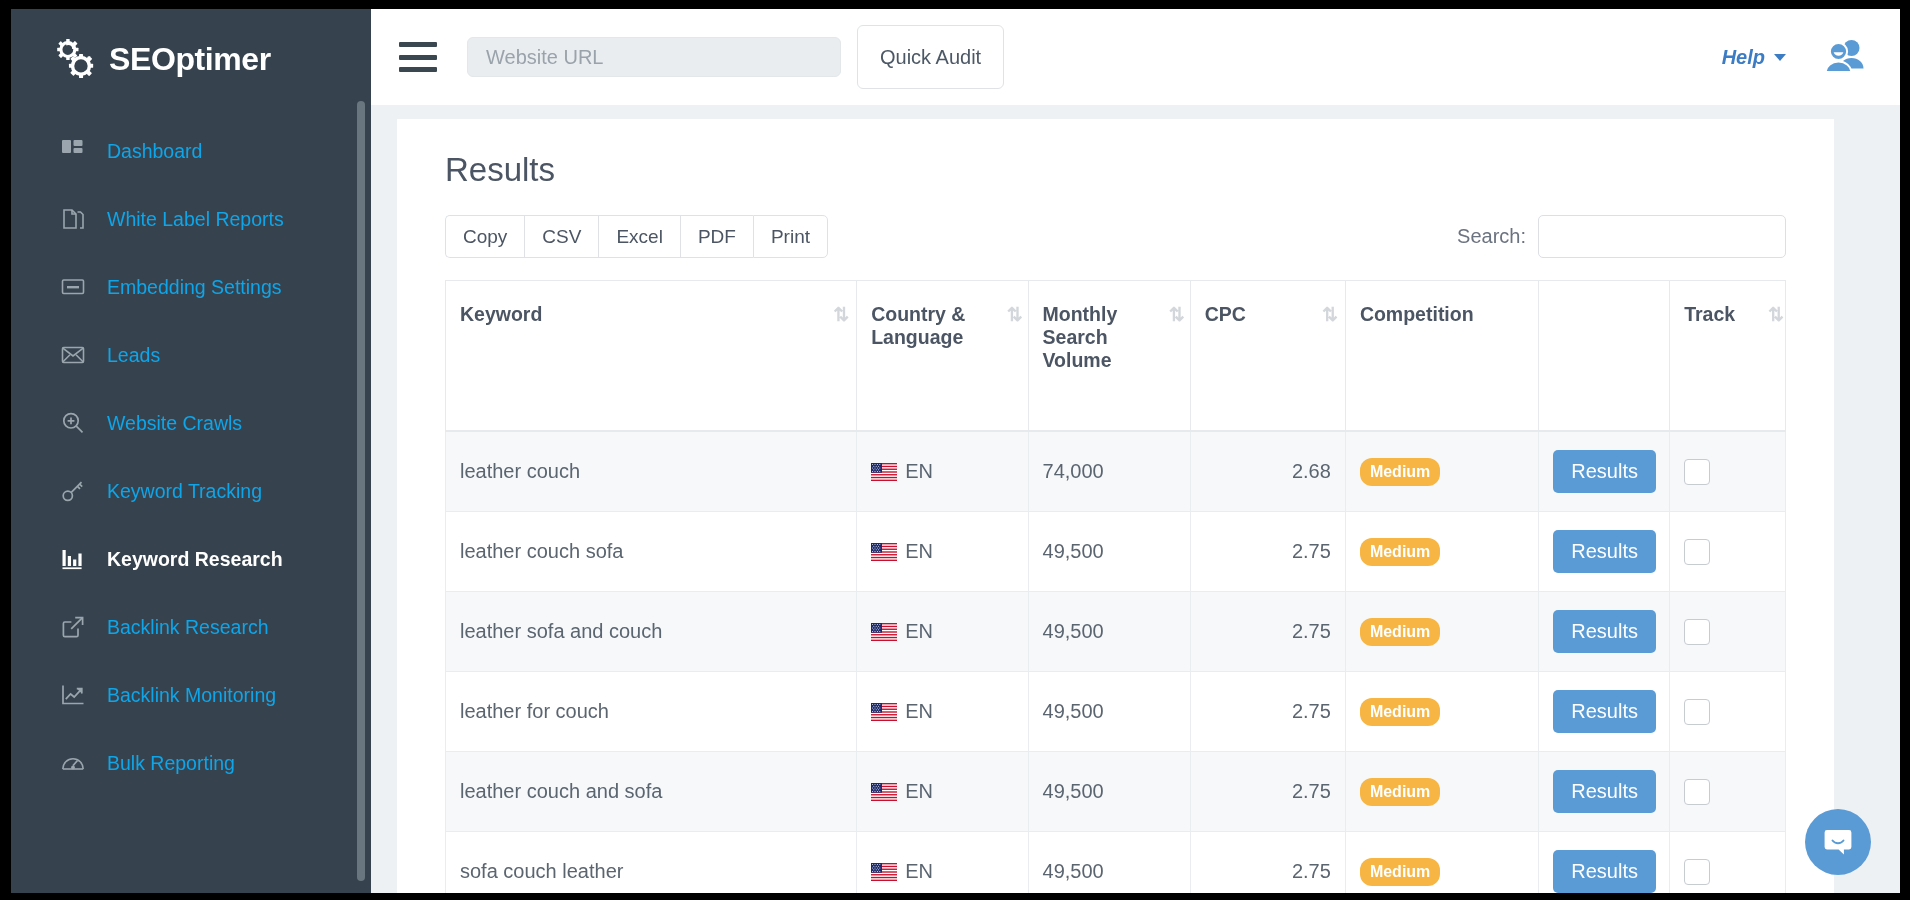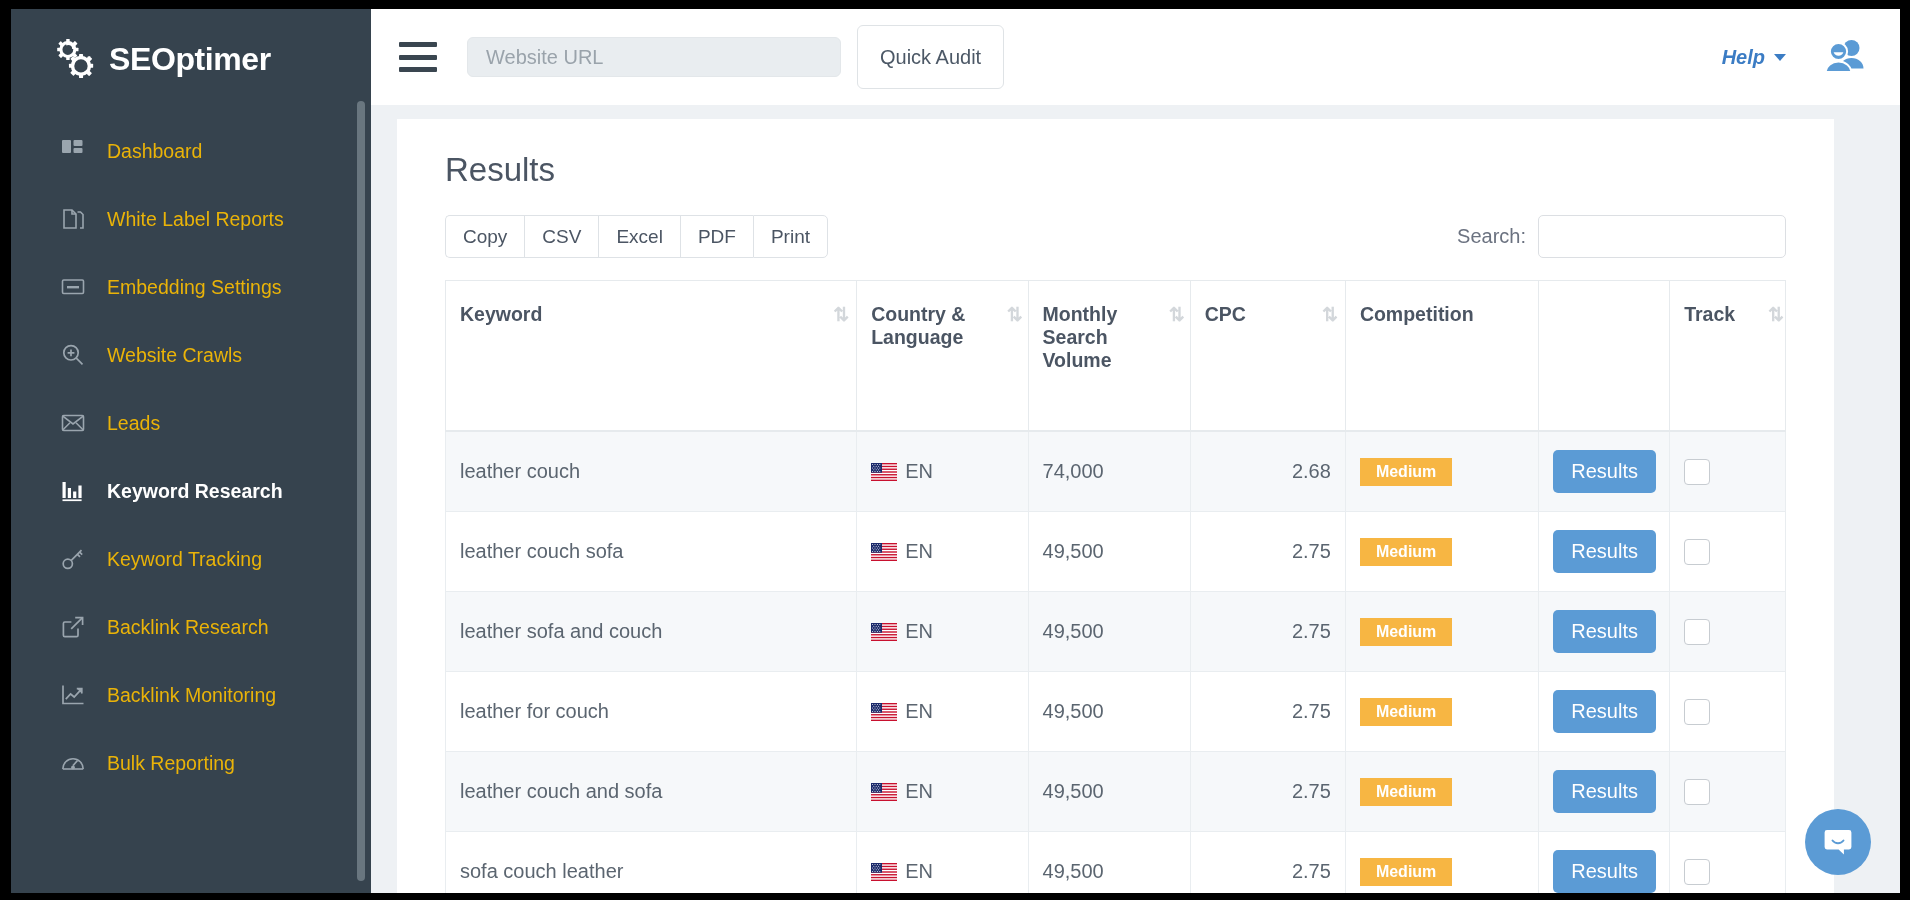--- a/index.html
+++ b/index.html
@@ -40,21 +40,21 @@
     letter-spacing: -0.4px;
     white-space: nowrap;
   }
   .nav { margin-top: 6px; }
   .nav-item {
     display: flex;
     align-items: center;
     gap: 22px;
     height: 68px;
     padding-left: 50px;
-    color: #eab308;
+    color: #0ea5e9;
     font-size: 19.5px;
     position: relative;
     cursor: pointer;
   }
   .nav-item .ico {
     width: 24px; height: 24px;
     flex: 0 0 24px;
     display: flex; align-items: center; justify-content: center;
   }
   .nav-item .ico svg { display: block; }
@@ -253,22 +253,22 @@
   table.results tbody tr:nth-child(odd) td { background: #f6f8fa; }
   table.results tbody tr:nth-child(even) td { background: #ffffff; }
   .flagcell { display: flex; align-items: center; gap: 8px; }
   .flag { width: 26px; height: 18px; flex: 0 0 26px; display: block; }
   .badge {
     display: inline-block;
     background: #f7b643;
     color: #ffffff;
     font-size: 16px;
     font-weight: bold;
-    padding: 5px 16px;
-    border-radius: 0;
+    padding: 5px 10px;
+    border-radius: 12px;
   }
   .btn-results {
     display: inline-block;
     background: #5b9bd5;
     color: #ffffff;
     font-size: 20px;
     padding: 10px 18px;
     border: none;
     border-radius: 5px;
     font-family: "Liberation Sans", sans-serif;
@@ -367,62 +367,62 @@
           <svg width="24" height="24" viewBox="0 0 24 24" fill="none" stroke="#9aa5ae" stroke-width="1.6">
             <rect x="1.5" y="5" width="21" height="13.5" rx="1.2"></rect>
             <rect x="6" y="11" width="12" height="2.4" fill="#9aa5ae" stroke="none"></rect>
           </svg>
         </span>
         <span>Embedding Settings</span>
       </div>
 
       <div class="nav-item">
         <span class="ico">
+          <svg width="24" height="24" viewBox="0 0 24 24" fill="none" stroke="#9aa5ae" stroke-width="1.6">
+            <rect x="1.5" y="4.5" width="21" height="15" rx="1.2"></rect>
+            <path d="M1.5 4.8 L12 13 L22.5 4.8"></path>
+            <path d="M1.5 19.2 L9 11.8 M22.5 19.2 L15 11.8"></path>
+          </svg>
+        </span>
+        <span>Leads</span>
+      </div>
+
+      <div class="nav-item">
+        <span class="ico">
           <svg width="24" height="24" viewBox="0 0 24 24" fill="none" stroke="#9aa5ae" stroke-width="1.7">
             <circle cx="10" cy="9.8" r="7.2"></circle>
             <path d="M15.3 15.2 L21.5 21.4"></path>
             <path d="M10 6.4 v6.8 M6.6 9.8 h6.8"></path>
           </svg>
         </span>
         <span>Website Crawls</span>
       </div>
 
       <div class="nav-item">
         <span class="ico">
-          <svg width="24" height="24" viewBox="0 0 24 24" fill="none" stroke="#9aa5ae" stroke-width="1.6">
-            <rect x="1.5" y="4.5" width="21" height="15" rx="1.2"></rect>
-            <path d="M1.5 4.8 L12 13 L22.5 4.8"></path>
-            <path d="M1.5 19.2 L9 11.8 M22.5 19.2 L15 11.8"></path>
-          </svg>
-        </span>
-        <span>Leads</span>
+          <svg width="24" height="24" viewBox="0 0 24 24" fill="none" stroke="#9aa5ae" stroke-width="1.7">
+            <circle cx="6.8" cy="16.8" r="4.6"></circle>
+            <path d="M10.3 13.4 L20.5 3.2"></path>
+            <path d="M16.4 7.3 L19 9.9 M18.6 5.1 L21.2 7.7"></path>
+          </svg>
+        </span>
+        <span>Keyword Tracking</span>
       </div>
 
       <div class="nav-item active">
         <span class="ico">
           <svg width="24" height="24" viewBox="0 0 24 24" fill="#ffffff">
             <rect x="1.5" y="3" width="3.2" height="16"></rect>
             <rect x="6.8" y="9" width="3.2" height="10"></rect>
             <rect x="12.1" y="12.5" width="3.2" height="6.5"></rect>
             <rect x="17.4" y="6.5" width="3.2" height="12.5"></rect>
             <rect x="1.5" y="20.4" width="19.1" height="1.7"></rect>
           </svg>
         </span>
         <span>Keyword Research</span>
-      </div>
-
-      <div class="nav-item">
-        <span class="ico">
-          <svg width="24" height="24" viewBox="0 0 24 24" fill="none" stroke="#9aa5ae" stroke-width="1.7">
-            <circle cx="6.8" cy="16.8" r="4.6"></circle>
-            <path d="M10.3 13.4 L20.5 3.2"></path>
-            <path d="M16.4 7.3 L19 9.9 M18.6 5.1 L21.2 7.7"></path>
-          </svg>
-        </span>
-        <span>Keyword Tracking</span>
       </div>
 
       <div class="nav-item">
         <span class="ico">
           <svg width="24" height="24" viewBox="0 0 24 24" fill="none" stroke="#9aa5ae" stroke-width="1.7">
             <path d="M17 13.6 v6.6 a1.4 1.4 0 0 1-1.4 1.4 H3.8 A1.4 1.4 0 0 1 2.4 20.2 V8.4 A1.4 1.4 0 0 1 3.8 7 h6.6"></path>
             <path d="M14.2 2.6 H21.6 V10"></path>
             <path d="M10.2 13.9 L21.3 2.9"></path>
           </svg>
         </span>

